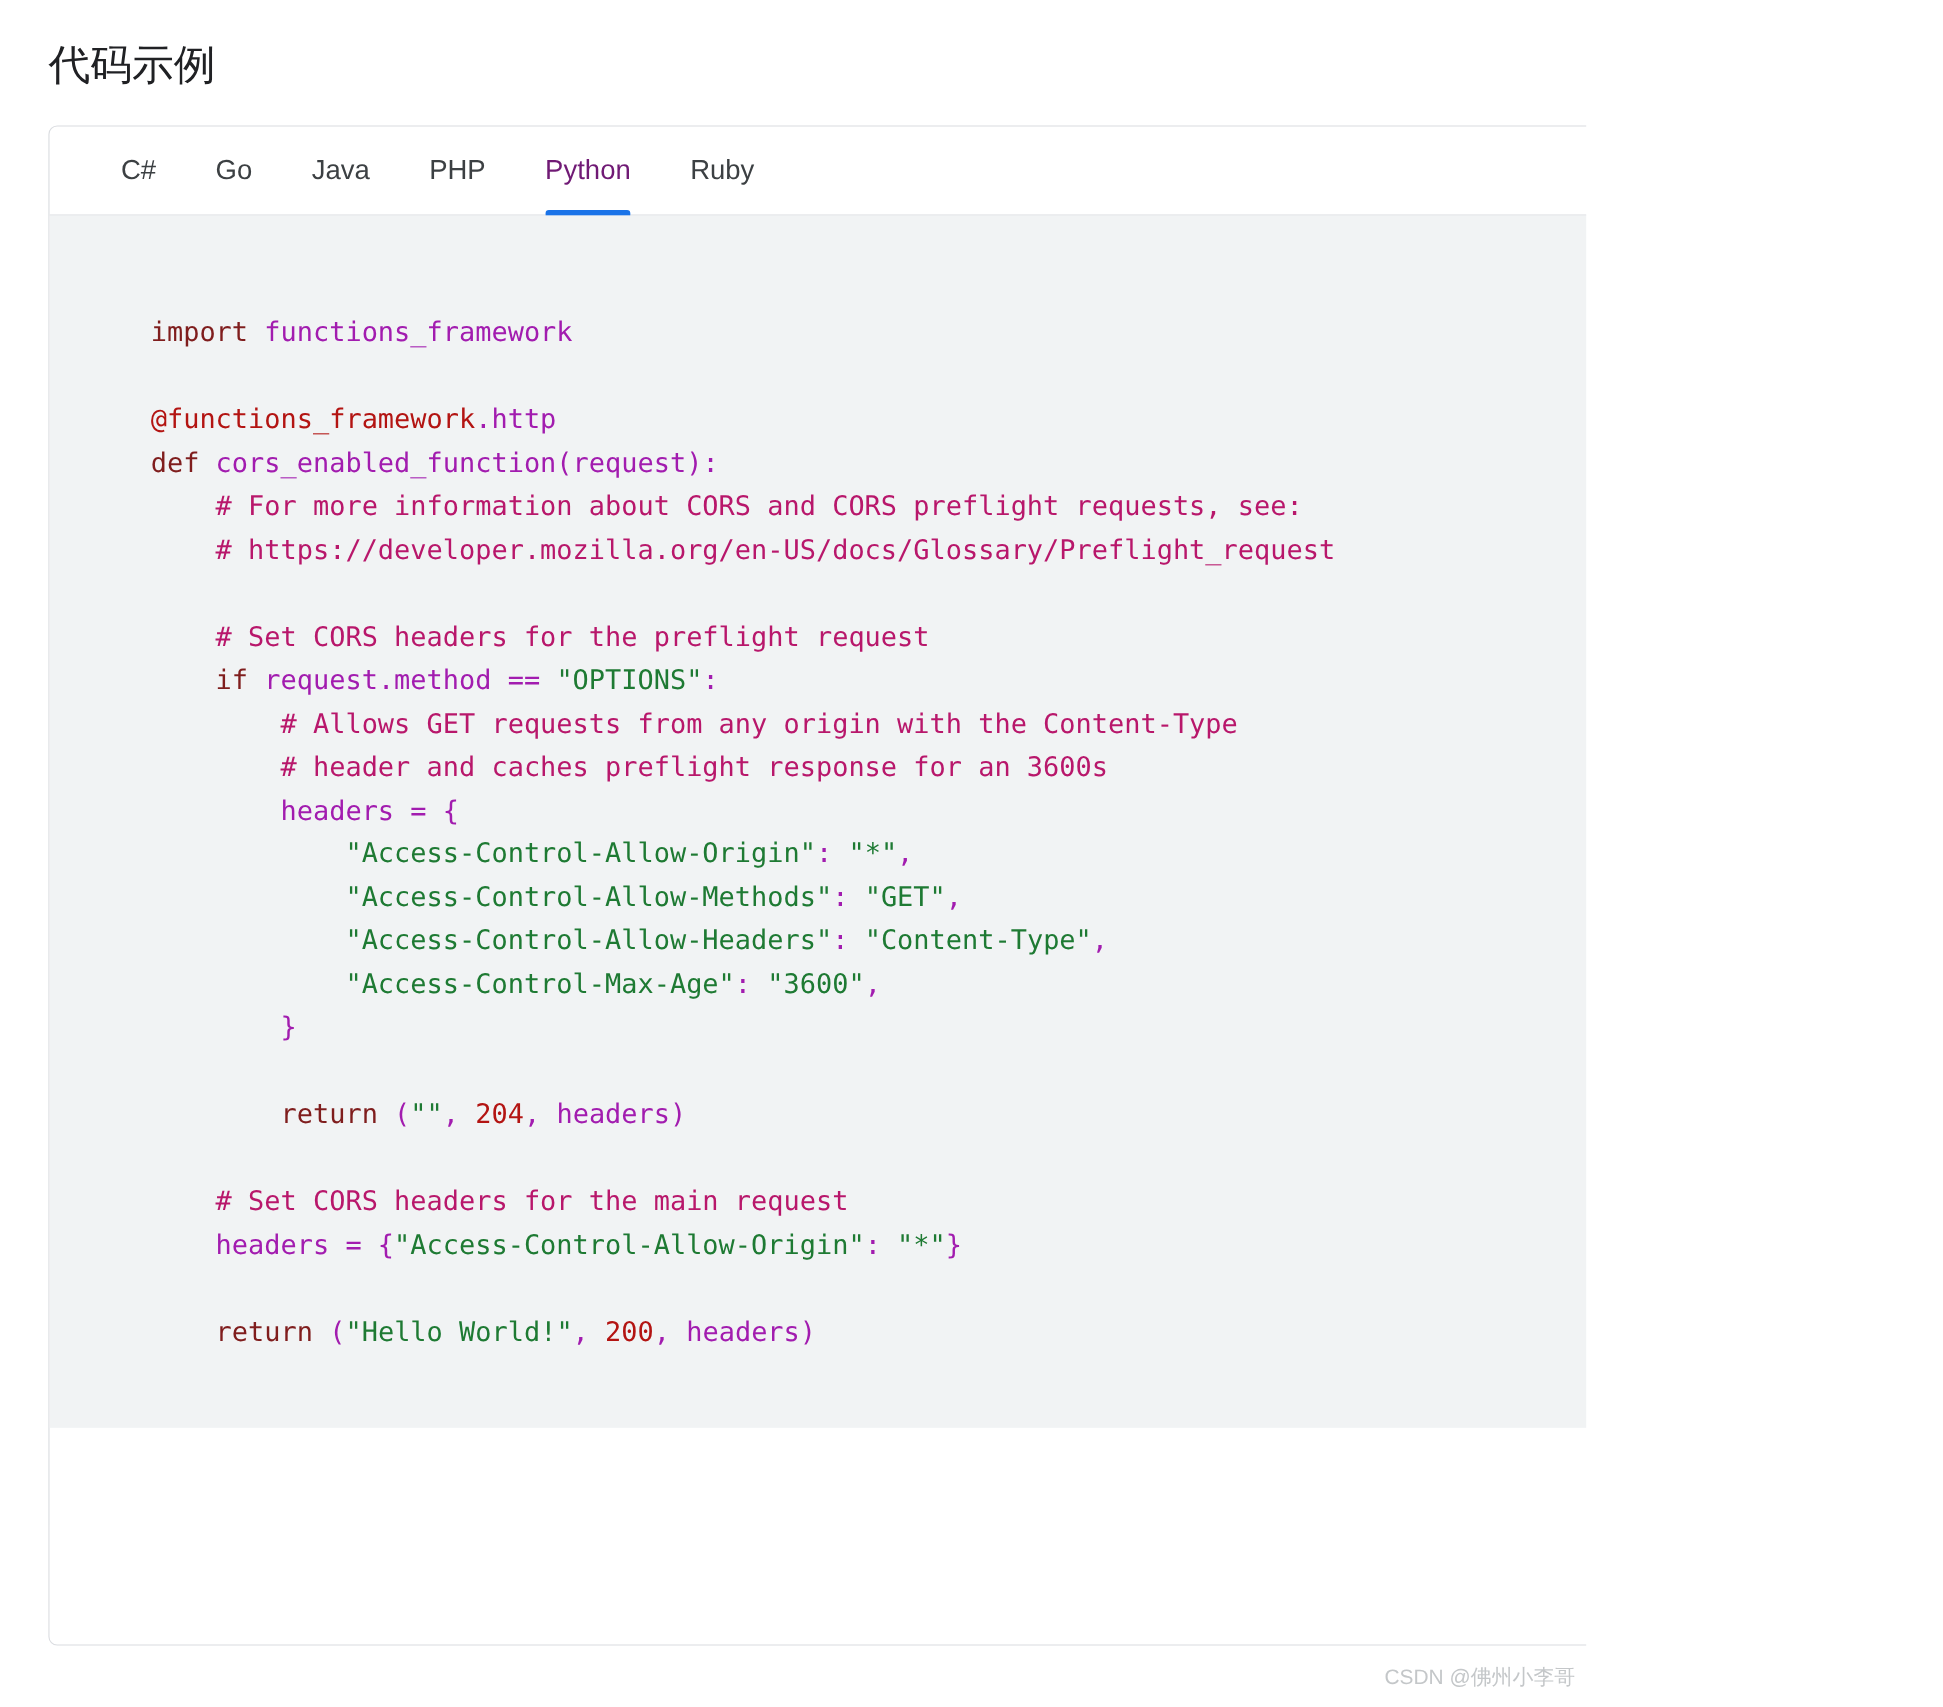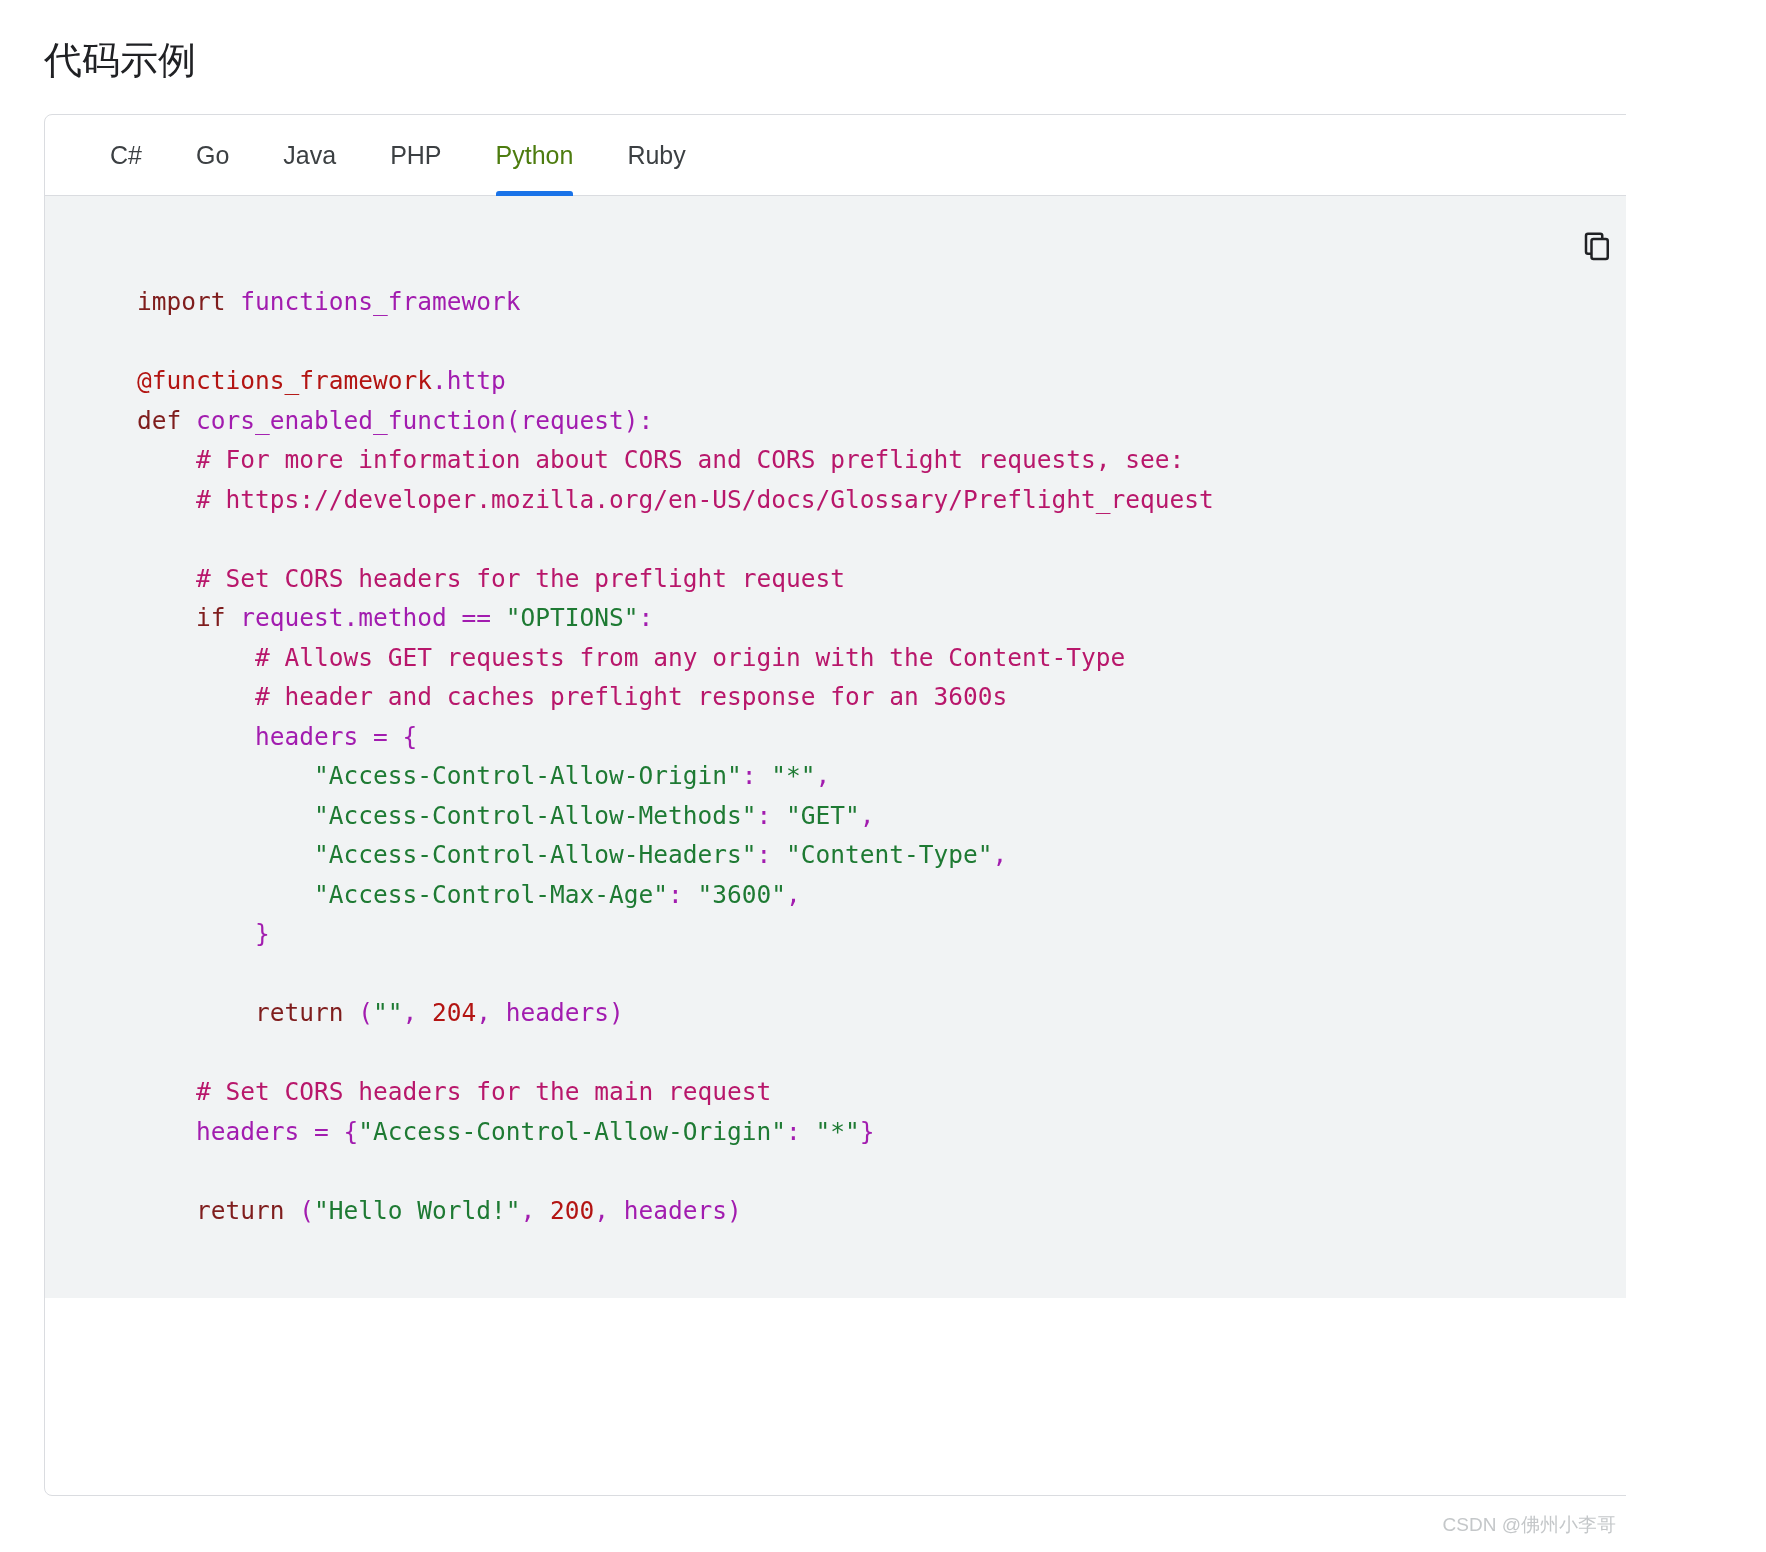--- a/index.html
+++ b/index.html
@@ -4,21 +4,21 @@
 <style>
   * { box-sizing: border-box; }
   html, body {
     margin: 0; padding: 0;
     width: 1766px; height: 1552px;
     background: #ffffff;
     font-family: "Liberation Sans", sans-serif;
   }
   .page {
     position: relative;
-    width: 1626px; height: 1552px;
+    width: 1442px; height: 1552px;
     background: #ffffff;
     overflow: hidden;
   }
 
   
   .page-title {
     position: absolute;
     left: 44px; top: 8px;
     font-size: 38px;
     line-height: 54px;
@@ -53,21 +53,21 @@
     height: 81px;
     display: flex;
     align-items: center;
     padding: 0 27px;
     font-size: 25px;
     color: #3c4043;
     cursor: pointer;
     white-space: nowrap;
     font-family: "Liberation Sans", sans-serif;
   }
-  .tab.active { color: #4d7c0f; text-align: center; }
+  .tab.active { color: #701a75; text-align: center; }
   .tab.active::after {
     content: "";
     position: absolute;
     left: 27px; right: 27px;
     bottom: 0;
     height: 5px;
     background: #1a73e8;
     border-radius: 3px 3px 0 0;
   }
 

